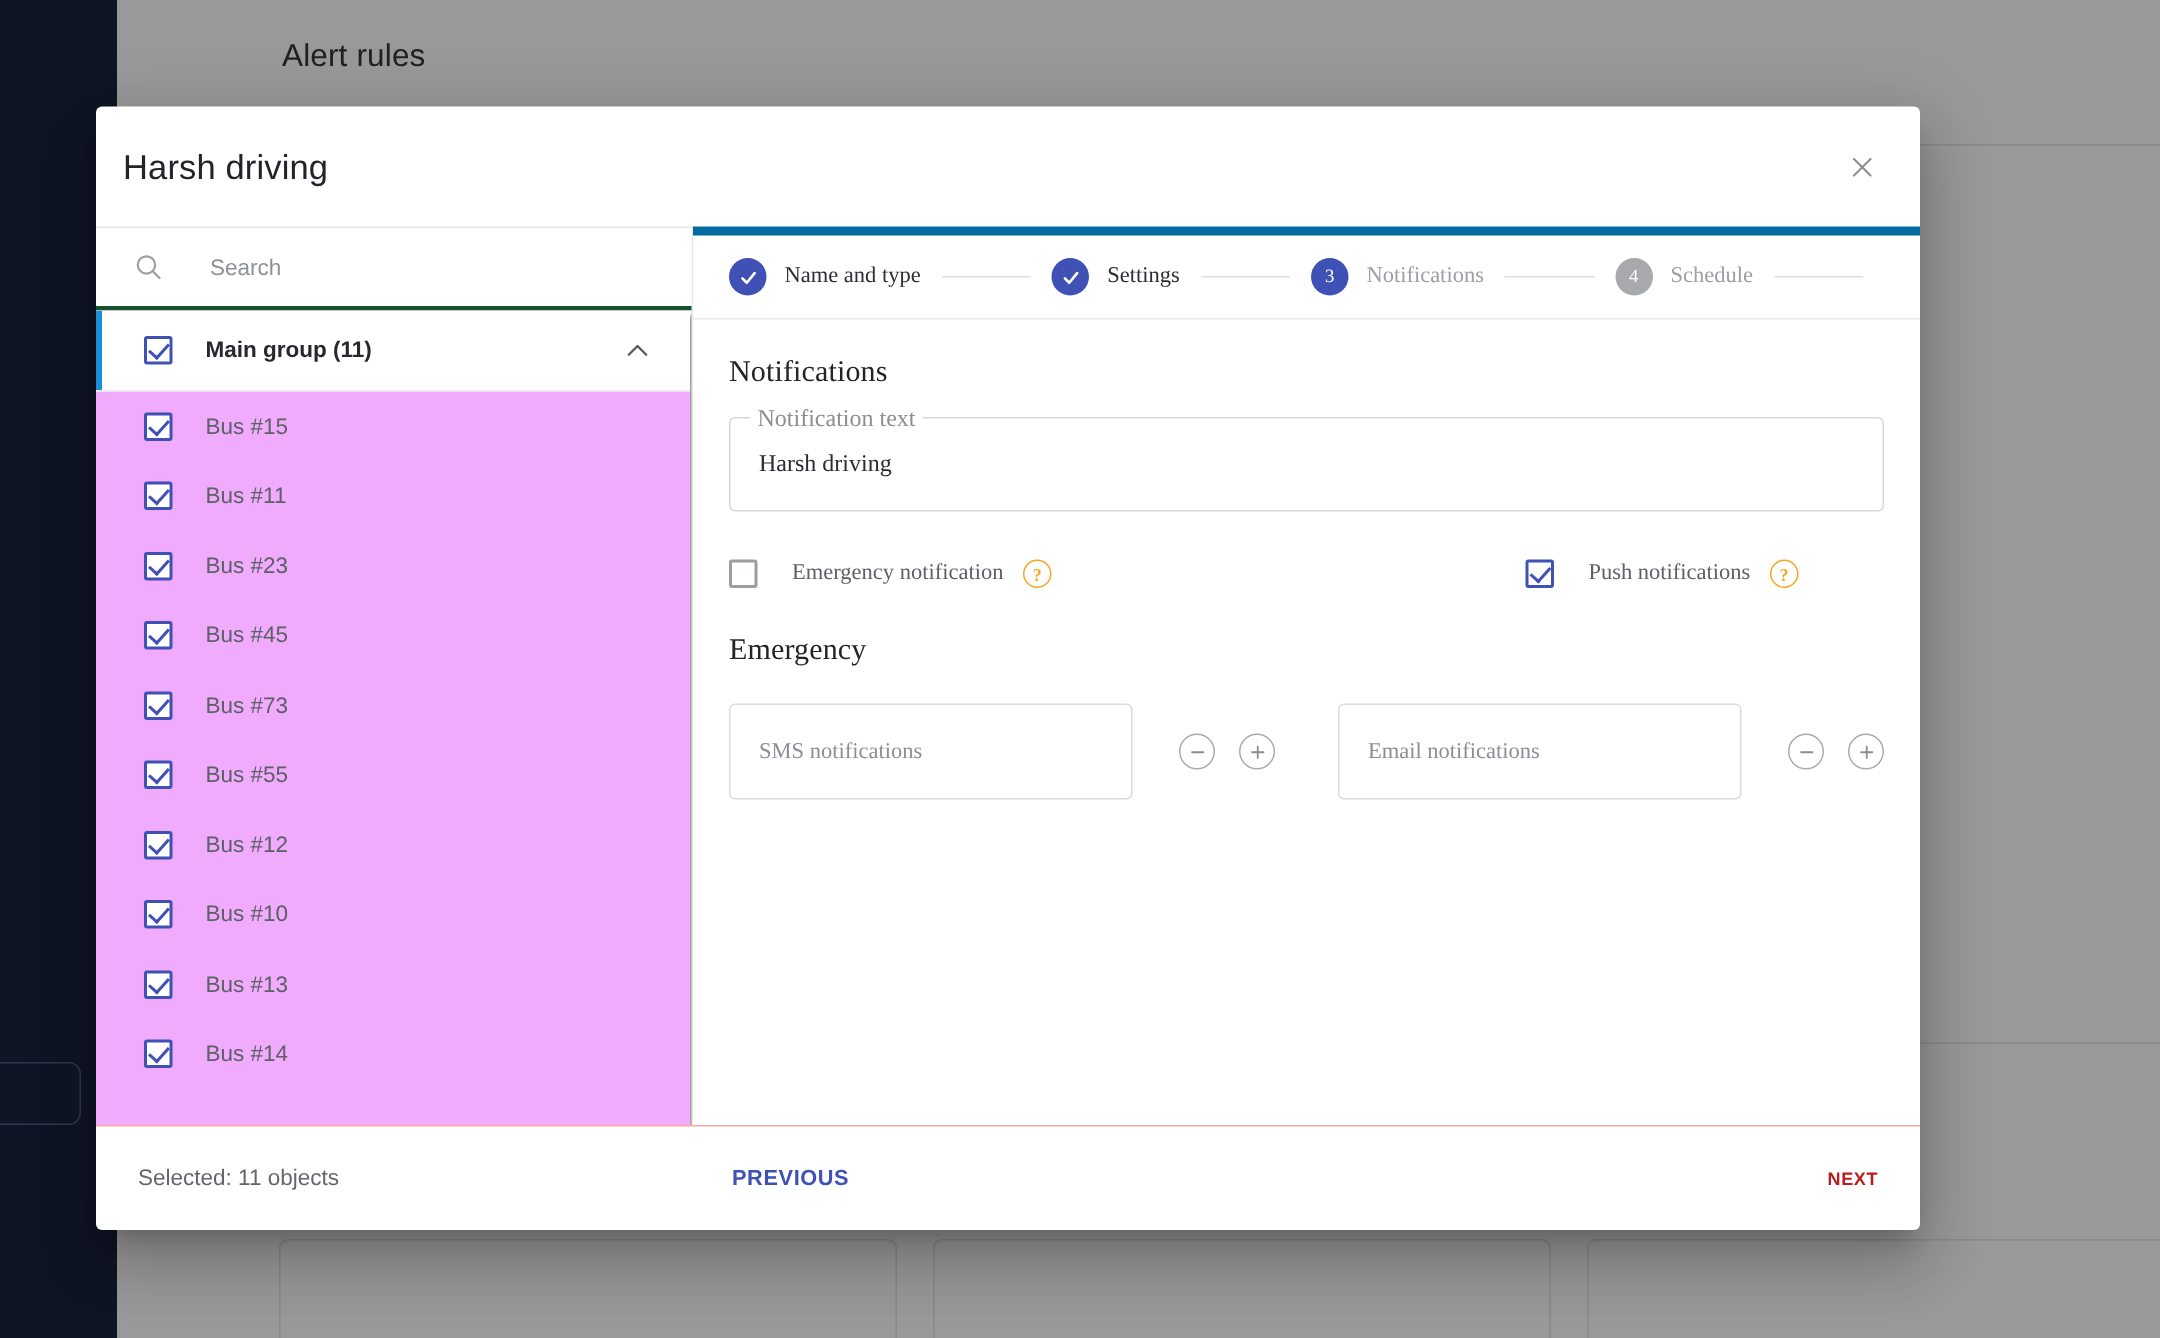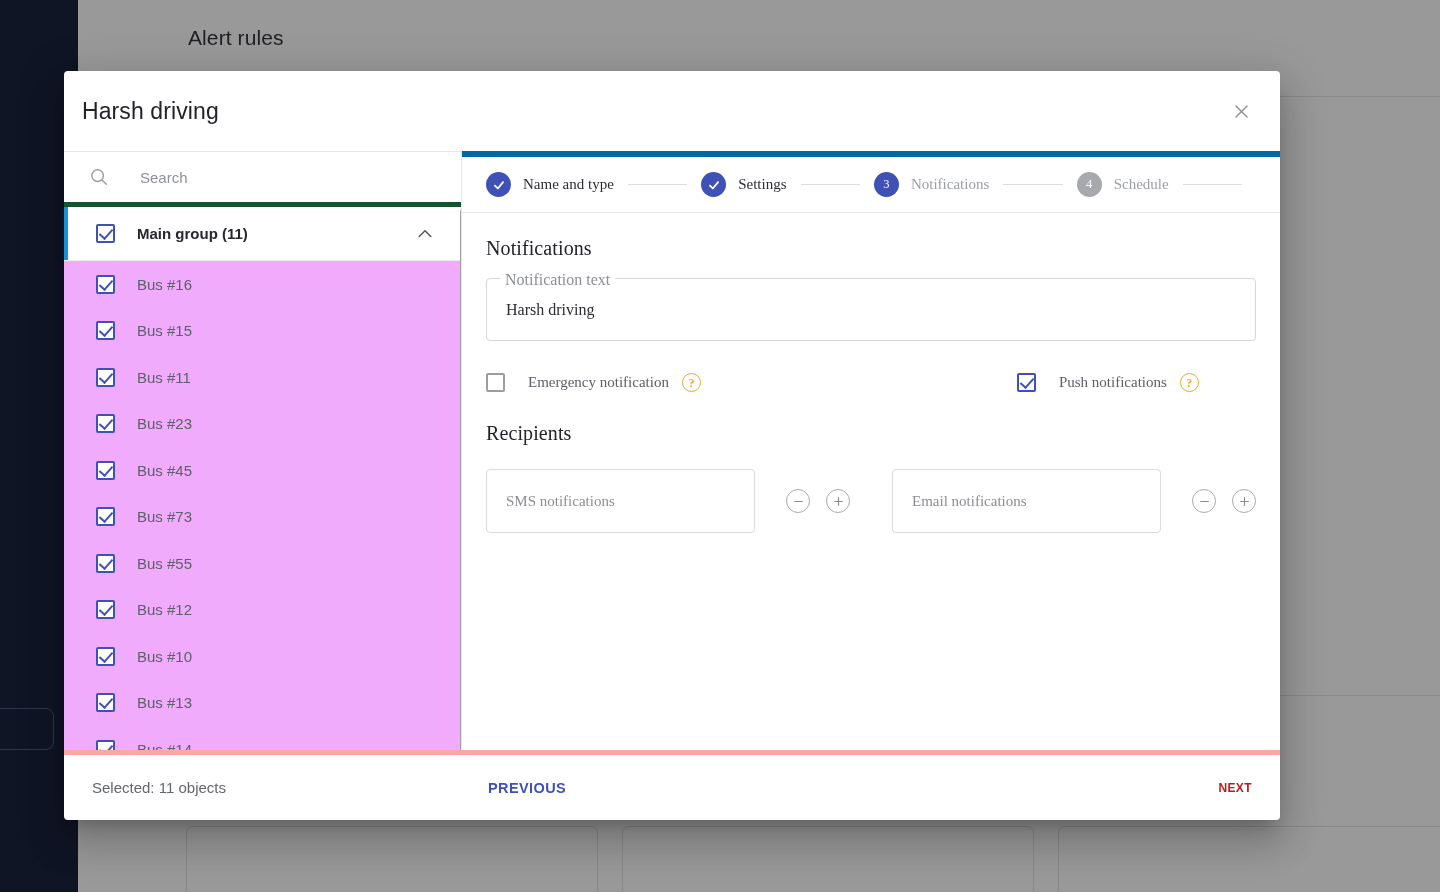--- a/index.html
+++ b/index.html
@@ -107,21 +107,21 @@
     display: flex; flex-direction: column;
     border-top: 1px solid #e6e7ea;
     border-right: 1px solid #e6e7ea;
     position: relative;
     background: #fff;
   }
   #search-row {
     height: 55px; flex: 0 0 55px;
     display: flex; align-items: center;
     padding-left: 24px;
-    border-bottom: 5px solid #14532d;
+    border-bottom: 3px solid #14532d;
     background: #fff;
   }
   #search-icon { width: 22px; height: 22px; color: #9b9ea3; flex: 0 0 22px; }
   #search-input {
     border: none; outline: none; margin-left: 30px;
     font-size: 15px; color: #3c3f45; background: transparent;
     font-family: "Liberation Sans", sans-serif; width: 280px;
   }
   #search-input::placeholder { color: #8d9095; }
 
@@ -259,21 +259,21 @@
     display: flex; align-items: center; justify-content: center;
     cursor: pointer; background: transparent; flex: 0 0 24px;
   }
   .circle-gap-a { margin-left: 31px; }
   .circle-gap-b { margin-left: 16px; }
   .field-gap { margin-left: 42px; }
 
   
   #dialog-footer {
     height: 70px; flex: 0 0 70px;
-    border-top: 5px solid #fca5a5;
+    border-top: 1px solid #fca5a5;
     display: flex; align-items: center;
     position: relative;
   }
   #selected-count {
     position: absolute; left: 28px;
     font-size: 15px; color: #63666c;
   }
   #previous-button {
     position: absolute; left: 424px;
     font-size: 14.5px; font-weight: bold; color: #3f51b5;
@@ -341,24 +341,20 @@
           <span class="group-label">Main group (11)</span>
           <span class="chevron">
             <svg width="20" height="20" viewBox="0 0 24 24" fill="none" stroke="currentColor" stroke-width="1.8" stroke-linecap="round" stroke-linejoin="round">
               <polyline points="5,15 12,8 19,15"></polyline>
             </svg>
           </span>
         </div>
         <div id="object-rows">
             <div class="obj-row">
               <span class="cb checked"></span>
-              <span class="obj-label">Bus #16</span>
-            </div>
-            <div class="obj-row">
-              <span class="cb checked"></span>
               <span class="obj-label">Bus #15</span>
             </div>
             <div class="obj-row">
               <span class="cb checked"></span>
               <span class="obj-label">Bus #11</span>
             </div>
             <div class="obj-row">
               <span class="cb checked"></span>
               <span class="obj-label">Bus #23</span>
             </div>
@@ -446,21 +442,21 @@
             <span class="help-icon">?</span>
           </div>
           <div id="cbx-spacer"></div>
           <div class="cbx-item">
             <span class="cb checked"></span>
             <span class="label">Push notifications</span>
             <span class="help-icon">?</span>
           </div>
         </div>
 
-        <div class="section-title" id="recipients-title">Recipients</div>
+        <div class="section-title" id="recipients-title">Emergency</div>
 
         <div id="recipients-row">
           <div class="recipient-field">SMS notifications</div>
           <button class="circle-btn circle-gap-a">
             <svg width="13" height="13" viewBox="0 0 24 24" stroke="currentColor" stroke-width="2.2" stroke-linecap="round">
                 <line x1="5" y1="12" x2="19" y2="12"></line>
               </svg>
           </button>
           <button class="circle-btn circle-gap-b">
             <svg width="13" height="13" viewBox="0 0 24 24" stroke="currentColor" stroke-width="2.2" stroke-linecap="round">

